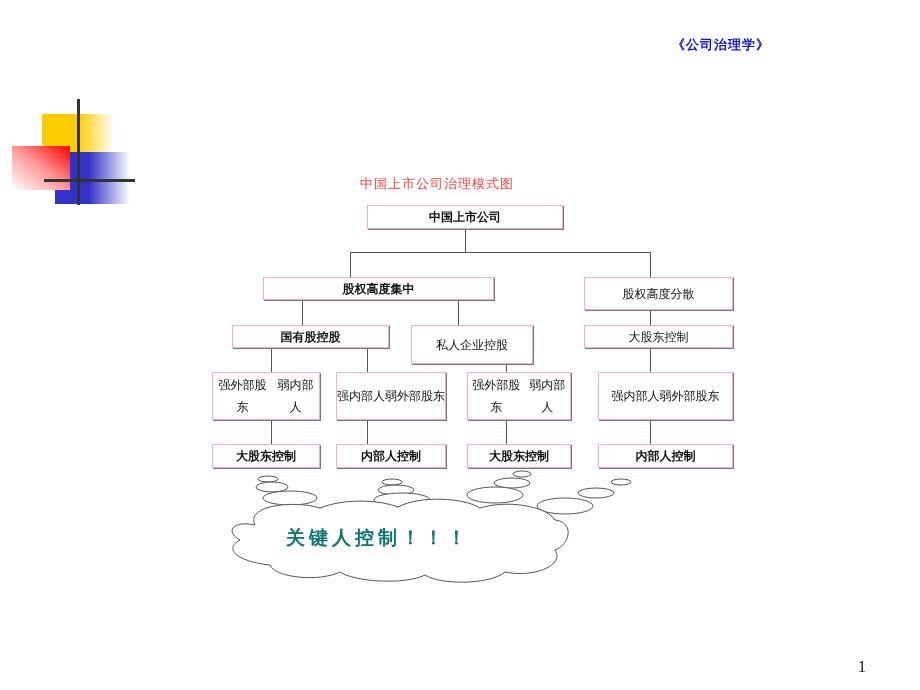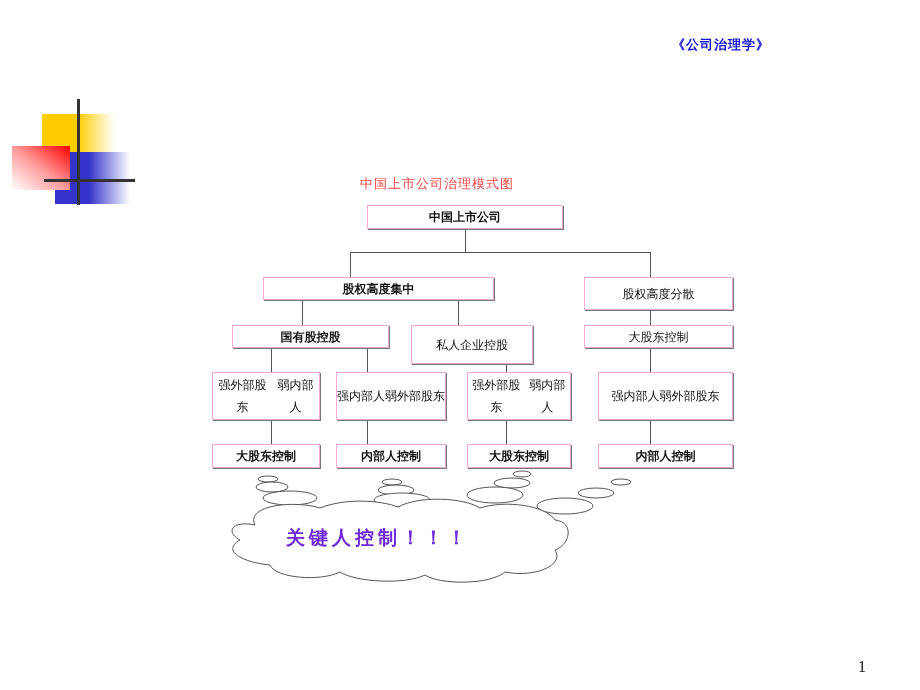--- a/index.html
+++ b/index.html
@@ -20,21 +20,21 @@
   .chart-title { position:absolute; left:360px; top:175px; font-size:13px; color:#ef4444;
                  font-family:"DejaVu Serif", serif; letter-spacing:1px; }
   .box { position:absolute; border:1px solid #f9a8d4; box-shadow:1px 1px 0 #777; background:#fff;
          display:flex; align-items:center; justify-content:center; text-align:center;
          font-family:"DejaVu Serif", serif; font-size:12px; color:#111; font-weight:bold;
          box-sizing:border-box; line-height:22px; }
   .box.two { flex-direction:row; font-weight:normal; }
   .ln { position:absolute; background:#555; }
   .page-num { position:absolute; left:858px; top:658px; font-size:16px; color:#111;
               font-family:"Liberation Serif", serif; }
-  .cloud-text { position:absolute; left:286px; top:525px; font-size:19px; color:#6d28d9;
+  .cloud-text { position:absolute; left:286px; top:525px; font-size:19px; color:#0f766e;
                 font-family:"DejaVu Serif", serif; letter-spacing:4px; font-weight:bold; }
 </style>
 </head>
 <body>
 
 <div class="course-title">《公司治理学》</div>
 
 <div class="deco">
   <div class="sq-yellow"></div>
   <div class="sq-blue"></div>

